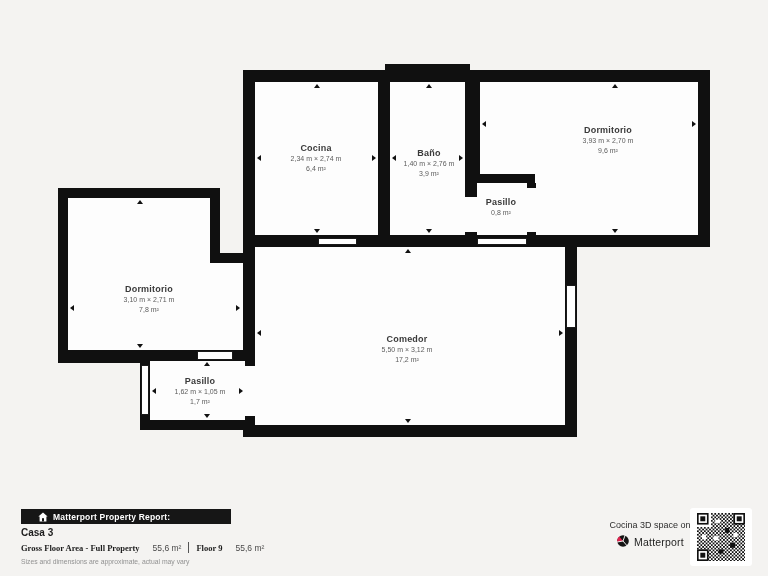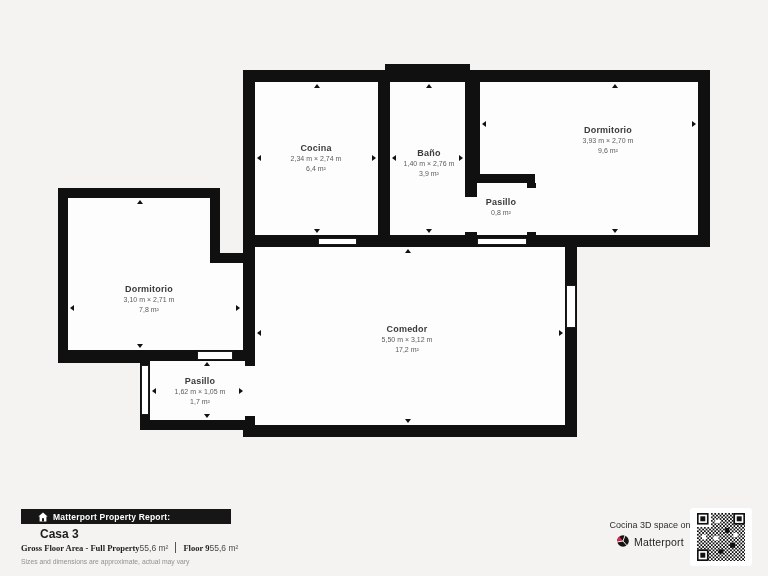--- a/index.html
+++ b/index.html
@@ -17,24 +17,24 @@
   .al{border-top:3px solid transparent;border-bottom:3px solid transparent;border-right:4px solid #111;}
   .ar2{border-top:3px solid transparent;border-bottom:3px solid transparent;border-left:4px solid #111;}
   
   .rlabel{position:absolute;transform:translateX(-50%);text-align:center;white-space:nowrap;}
   .rlabel .nm{font-size:9px;font-weight:bold;color:#3a3a3a;line-height:11px;letter-spacing:.2px;}
   .rlabel .dm{font-size:7px;color:#5c5c5c;line-height:9.5px;}
   
   .bar{position:absolute;left:21px;top:509px;width:210px;height:15px;background:#161616;
        display:flex;align-items:center;padding-left:17px;box-sizing:border-box;}
   .bar span{color:#fff;font-size:8.5px;font-weight:bold;margin-left:5px;letter-spacing:.2px;}
-  .casa{position:absolute;left:21px;top:527px;font-size:12px;font-weight:bold;color:#1c1c1c;margin-left:19px;}
+  .casa{position:absolute;left:21px;top:527px;font-size:10px;font-weight:bold;color:#1c1c1c;}
   .gfa{position:absolute;left:21px;top:542px;font-size:8.5px;color:#4a4a4a;display:flex;align-items:center;}
   .gfa b{color:#1c1c1c;font-family:Liberation Serif, serif;}
-  .gfa .v{margin-left:0;}
+  .gfa .v{margin-left:13px;}
   .gfa .sep{display:inline-block;width:1px;height:11px;background:#555;margin:0 7px;}
   .disc{position:absolute;left:21px;top:558px;font-size:6.8px;color:#929292;}
   .visit{position:absolute;left:598px;top:519px;width:104px;text-align:center;}
   .visit .t{font-size:9px;color:#2e2e2e;line-height:12px;}
   .visit .b{display:flex;align-items:flex-end;justify-content:center;margin-top:3px;}
   .visit .bt{font-size:10.5px;color:#1f1f1f;margin-left:4px;letter-spacing:.2px;}
   .qr{position:absolute;left:690px;top:508px;width:62px;height:58px;background:#fff;border-radius:3px;
       display:flex;align-items:center;justify-content:center;}
 </style>
 </head>
@@ -116,21 +116,21 @@
   </div>
   <div class="rlabel" style="left:501px;top:197px">
     <div class="nm">Pasillo</div>
     <div class="dm">0,8 m²</div>
   </div>
   <div class="rlabel" style="left:149px;top:284px">
     <div class="nm">Dormitorio</div>
     <div class="dm">3,10 m × 2,71 m</div>
     <div class="dm">7,8 m²</div>
   </div>
-  <div class="rlabel" style="left:407px;top:324px">
+  <div class="rlabel" style="left:407px;top:334px">
     <div class="nm">Comedor</div>
     <div class="dm">5,50 m × 3,12 m</div>
     <div class="dm">17,2 m²</div>
   </div>
   <div class="rlabel" style="left:200px;top:376px">
     <div class="nm">Pasillo</div>
     <div class="dm">1,62 m × 1,05 m</div>
     <div class="dm">1,7 m²</div>
   </div>
 

